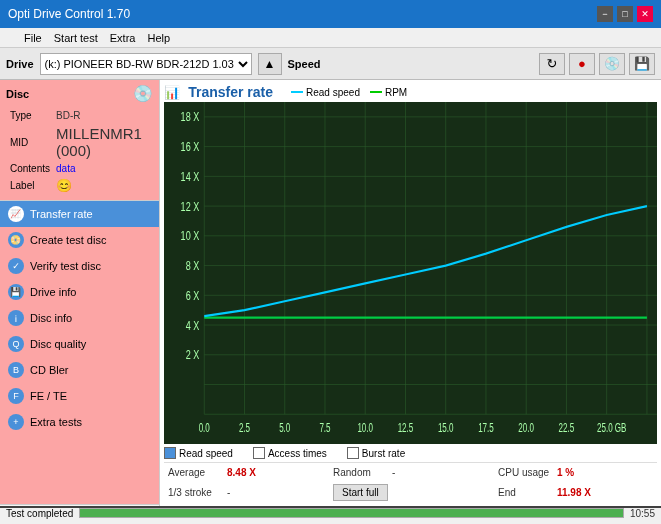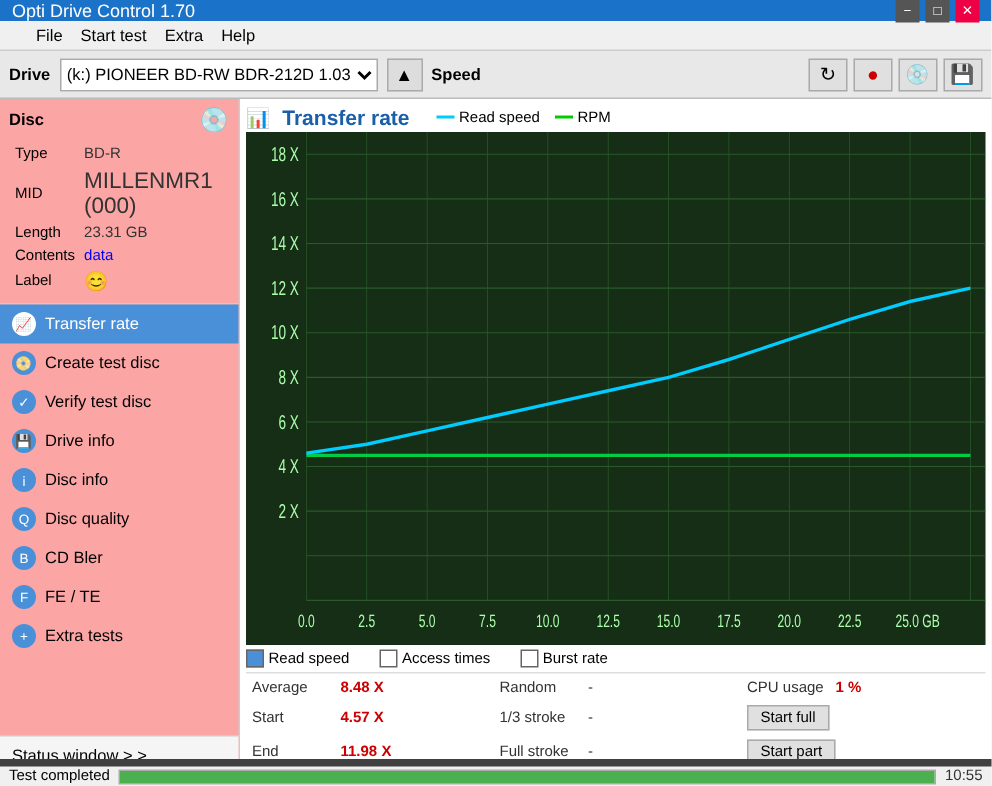--- a/index.html
+++ b/index.html
@@ -1,19 +1,19 @@
 <!DOCTYPE html>
 <html><head>
   <meta charset="utf-8">
   <style>
     * { box-sizing: border-box; margin: 0; padding: 0; }
     body { font-family: 'Segoe UI', Tahoma, sans-serif; font-size: 11px; background: #f0f0f0; width: 661px; height: 524px; overflow: hidden; }
     
     
-    #titlebar { background: #1a73c8; color: white; height: 14px; display: flex; align-items: center; padding: 0 8px; font-size: 12px; }
+    #titlebar { background: #1a73c8; color: white; height: 28px; display: flex; align-items: center; padding: 0 8px; font-size: 12px; }
     #titlebar .title { flex: 1; }
     #titlebar .win-controls { display: flex; gap: 4px; }
     #titlebar .win-btn { width: 16px; height: 16px; background: #555; color: white; font-size: 9px; display: flex; align-items: center; justify-content: center; cursor: pointer; }
     #titlebar .win-btn.close { background: #e04; }
     
     
     #menubar { background: #f0f0f0; height: 20px; display: flex; align-items: center; padding: 0 18px; border-bottom: 1px solid #ccc; }
     #menubar span { padding: 2px 6px; cursor: pointer; font-size: 11px; }
     
     
@@ -45,21 +45,21 @@
     .nav-item { display: flex; align-items: center; height: 26px; padding: 0 8px; cursor: pointer; font-size: 11px; gap: 6px; }
     .nav-item.active { background: #4a90d9; color: white; }
     .nav-item .nav-icon { width: 16px; height: 16px; border-radius: 50%; display: flex; align-items: center; justify-content: center; font-size: 9px; }
     .nav-item.active .nav-icon { background: white; color: #4a90d9; }
     .nav-item:not(.active) .nav-icon { background: #4a90d9; color: white; }
     
     
     #status-btn { margin-top: auto; padding: 4px 8px; border-top: 1px solid #ccc; display: flex; align-items: center; height: 26px; cursor: pointer; font-size: 11px; background: #f5f5f5; }
     
     
-    #progress-bar-area { position: absolute; bottom: 0; left: 0; right: 0; height: 18px; background: #f0f0f0; border-top: 5px solid #404040; display: flex; align-items: center; padding: 0 6px; gap: 6px; font-size: 10px; }
+    #progress-bar-area { position: absolute; bottom: 0; left: 0; right: 0; height: 18px; background: #f0f0f0; border-top: 2px solid #404040; display: flex; align-items: flex-start; padding: 0 6px; gap: 6px; font-size: 10px; }
     #progress-bar-inner { flex: 1; height: 10px; background: #ddd; border: 1px solid #aaa; }
     #progress-fill { height: 100%; background: #4caf50; width: 100%; }
     #progress-time { color: #333; }
     
     
     #chart-area { flex: 1; background: white; display: flex; flex-direction: column; padding: 4px; }
     #chart-header { display: flex; align-items: center; gap: 8px; margin-bottom: 2px; }
     #chart-title { font-size: 14px; font-weight: bold; color: #1a5fa8; }
     #chart-legend { display: flex; gap: 10px; font-size: 10px; margin-left: 10px; }
     .legend-item { display: flex; align-items: center; gap: 3px; }
@@ -127,24 +127,20 @@
       </div>
       <table>
         <tbody>
             <tr>
           <td>Type</td>
           <td class="val">BD-R</td>
         </tr>
         <tr>
           <td>MID</td>
           <td class="val" style="font-size:15px;">MILLENMR1 (000)</td>
-        </tr>
-        <tr>
-          <td>Length</td>
-          <td class="val">23.31 GB</td>
         </tr>
         <tr>
           <td>Contents</td>
           <td class="val-link">data</td>
         </tr>
         <tr>
           <td>Label</td>
           <td><span style="font-size:13px;">😊</span></td>
         </tr>
       </tbody>
@@ -292,24 +288,20 @@
       <div class="stat-row">
         <span class="stat-label">Random</span>
         <span class="stat-val dash">-</span>
       </div>
       <div class="stat-row">
         <span class="stat-label">CPU usage</span>
         <span class="stat-val">1 %</span>
       </div>
 
       <div class="stat-row">
-        <span class="stat-label">Start</span>
-        <span class="stat-val">4.57 X</span>
-      </div>
-      <div class="stat-row">
         <span class="stat-label">1/3 stroke</span>
         <span class="stat-val dash">-</span>
       </div>
       <div class="stat-row">
         <button class="action-button">Start full</button>
       </div>
 
       <div class="stat-row">
         <span class="stat-label">End</span>
         <span class="stat-val">11.98 X</span>

